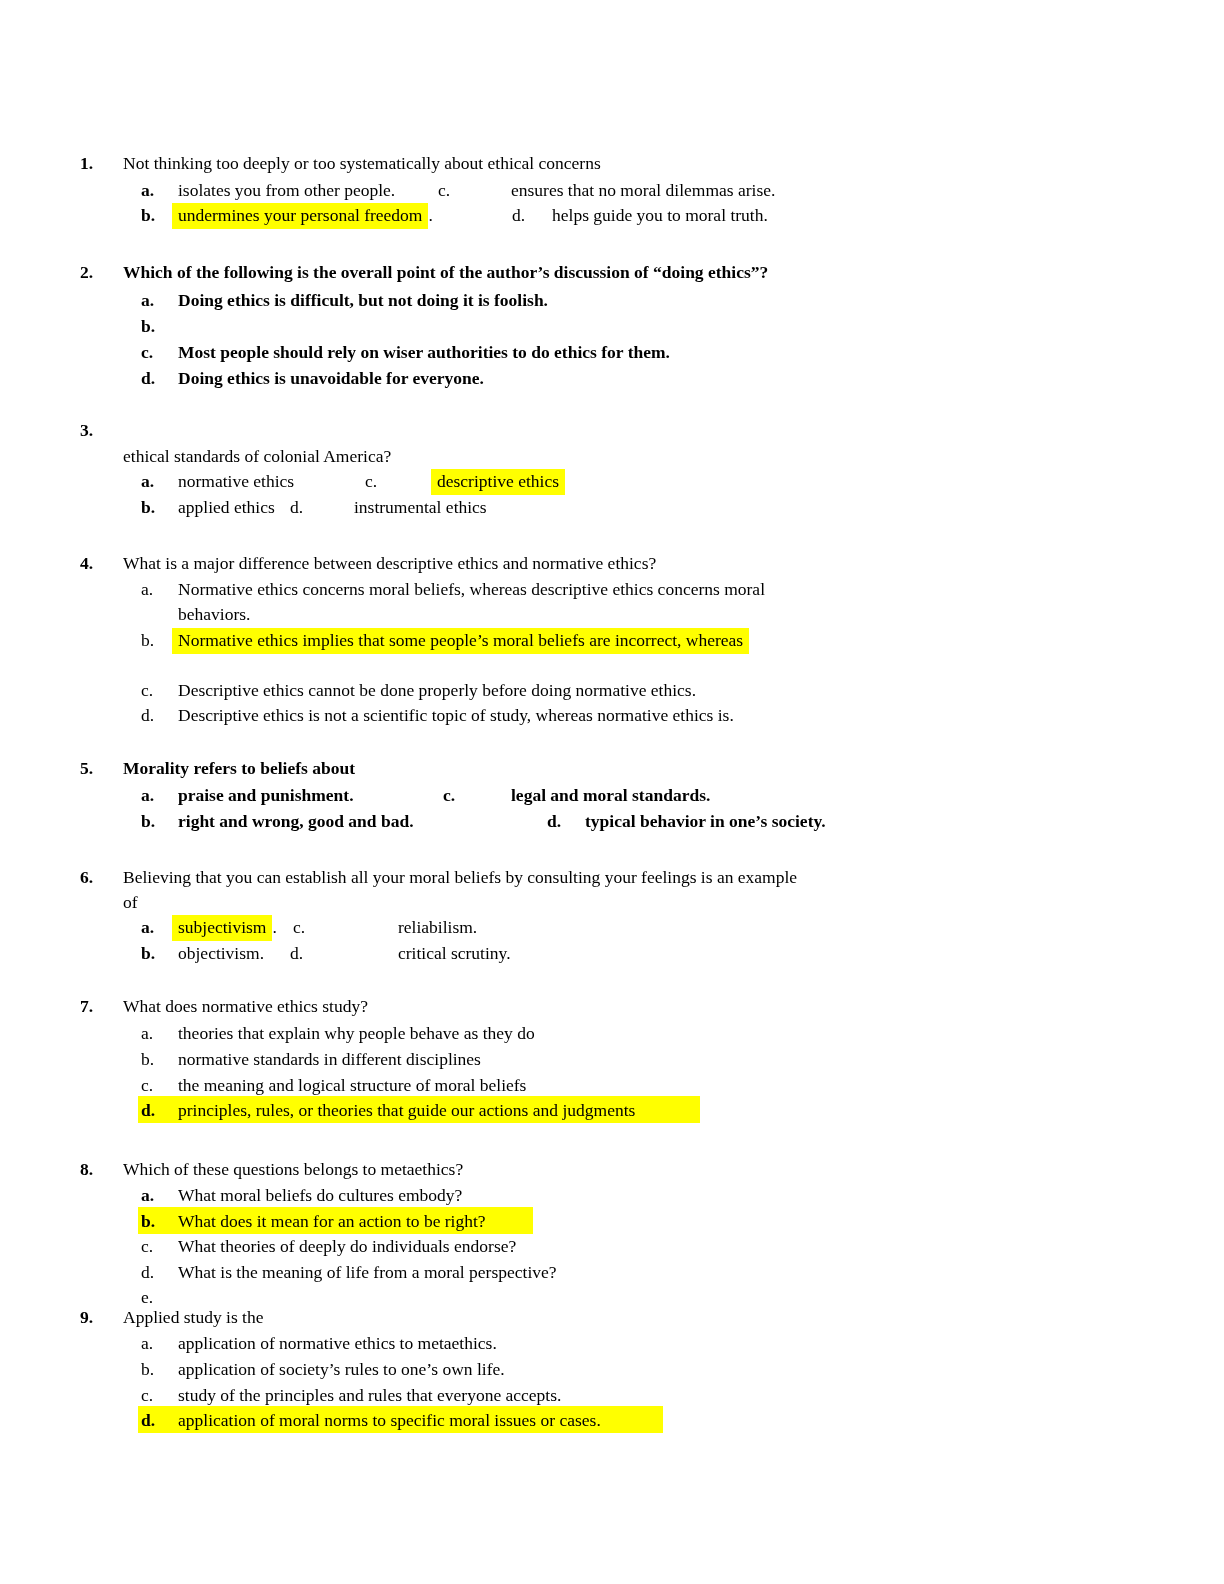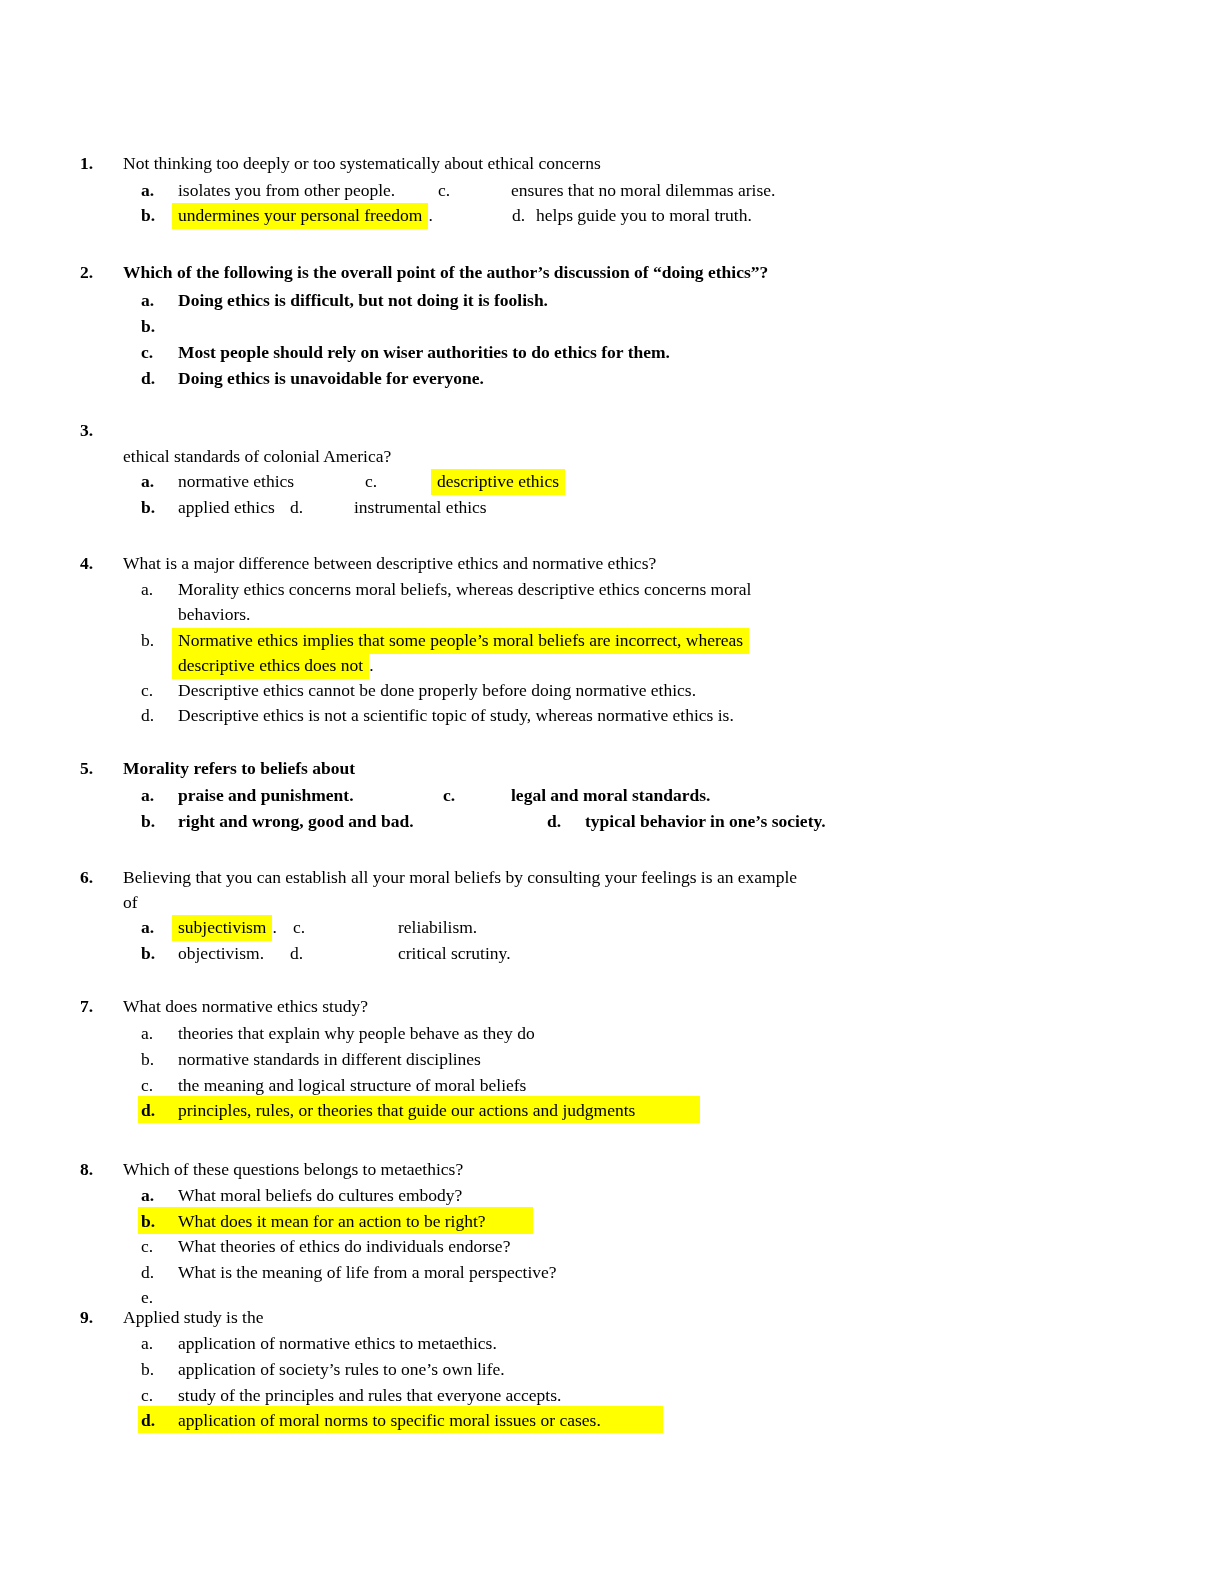--- a/index.html
+++ b/index.html
@@ -47,21 +47,21 @@
   <div class="line" style="top:177px">
     <span class="b" style="left:141px">a.</span>
     <span style="left:178px">isolates you from other people.</span>
     <span style="left:438px">c.</span>
     <span style="left:511px">ensures that no moral dilemmas arise.</span>
   </div>
   <div class="line" style="top:202px">
     <span class="b" style="left:141px">b.</span>
     <span style="left:178px"><span class="hl">undermines your personal freedom</span><span>.</span></span>
     <span style="left:512px">d.</span>
-    <span style="left:536px">helps guide you to moral truth.</span>
+    <span style="left:552px">helps guide you to moral truth.</span>
   </div>
 
   <div class="line" style="top:259px">
     <span class="b" style="left:80px">2.</span>
     <span class="b" style="left:123px">Which of the following is the overall point of the author’s discussion of “doing ethics”?</span>
   </div>
   <div class="line" style="top:287px">
     <span class="b" style="left:141px">a.</span>
     <span class="b" style="left:178px">Doing ethics is difficult, but not doing it is foolish.</span>
   </div>
@@ -95,31 +95,28 @@
     <span style="left:290px">d.</span>
     <span style="left:354px">instrumental ethics</span>
   </div>
 
   <div class="line" style="top:550px">
     <span class="b" style="left:80px">4.</span>
     <span style="left:123px">What is a major difference between descriptive ethics and normative ethics?</span>
   </div>
   <div class="line" style="top:576px">
     <span style="left:141px">a.</span>
-    <span style="left:178px">Morality ethics concerns moral beliefs, whereas descriptive ethics concerns moral</span>
+    <span style="left:178px">Normative ethics concerns moral beliefs, whereas descriptive ethics concerns moral</span>
   </div>
   <div class="line" style="top:601px">
     <span style="left:178px">behaviors.</span>
   </div>
   <div class="line" style="top:627px">
     <span style="left:141px">b.</span>
     <span style="left:178px"><span class="hl">Normative ethics implies that some people’s moral beliefs are incorrect, whereas</span></span>
-  </div>
-  <div class="line" style="top:652px">
-    <span style="left:178px"><span class="hl">descriptive ethics does not</span><span>.</span></span>
   </div>
   <div class="line" style="top:677px">
     <span style="left:141px">c.</span>
     <span style="left:178px">Descriptive ethics cannot be done properly before doing normative ethics.</span>
   </div>
   <div class="line" style="top:702px">
     <span style="left:141px">d.</span>
     <span style="left:178px">Descriptive ethics is not a scientific topic of study, whereas normative ethics is.</span>
   </div>
 
@@ -190,21 +187,21 @@
     <span class="b" style="left:141px">a.</span>
     <span style="left:178px">What moral beliefs do cultures embody?</span>
   </div>
   <div class="line" style="top:1208px">
     <div class="rect" style="left:138px;width:395px"></div>
     <span class="b" style="left:141px">b.</span>
     <span style="left:178px">What does it mean for an action to be right?</span>
   </div>
   <div class="line" style="top:1233px">
     <span style="left:141px">c.</span>
-    <span style="left:178px">What theories of ethics do individuals endorse?</span>
+    <span style="left:178px">What theories of deeply do individuals endorse?</span>
   </div>
   <div class="line" style="top:1259px">
     <span style="left:141px">d.</span>
     <span style="left:178px">What is the meaning of life from a moral perspective?</span>
   </div>
   <div class="line" style="top:1284px">
     <span style="left:141px">e.</span>
     <span style="left:178px"></span>
   </div>
 

